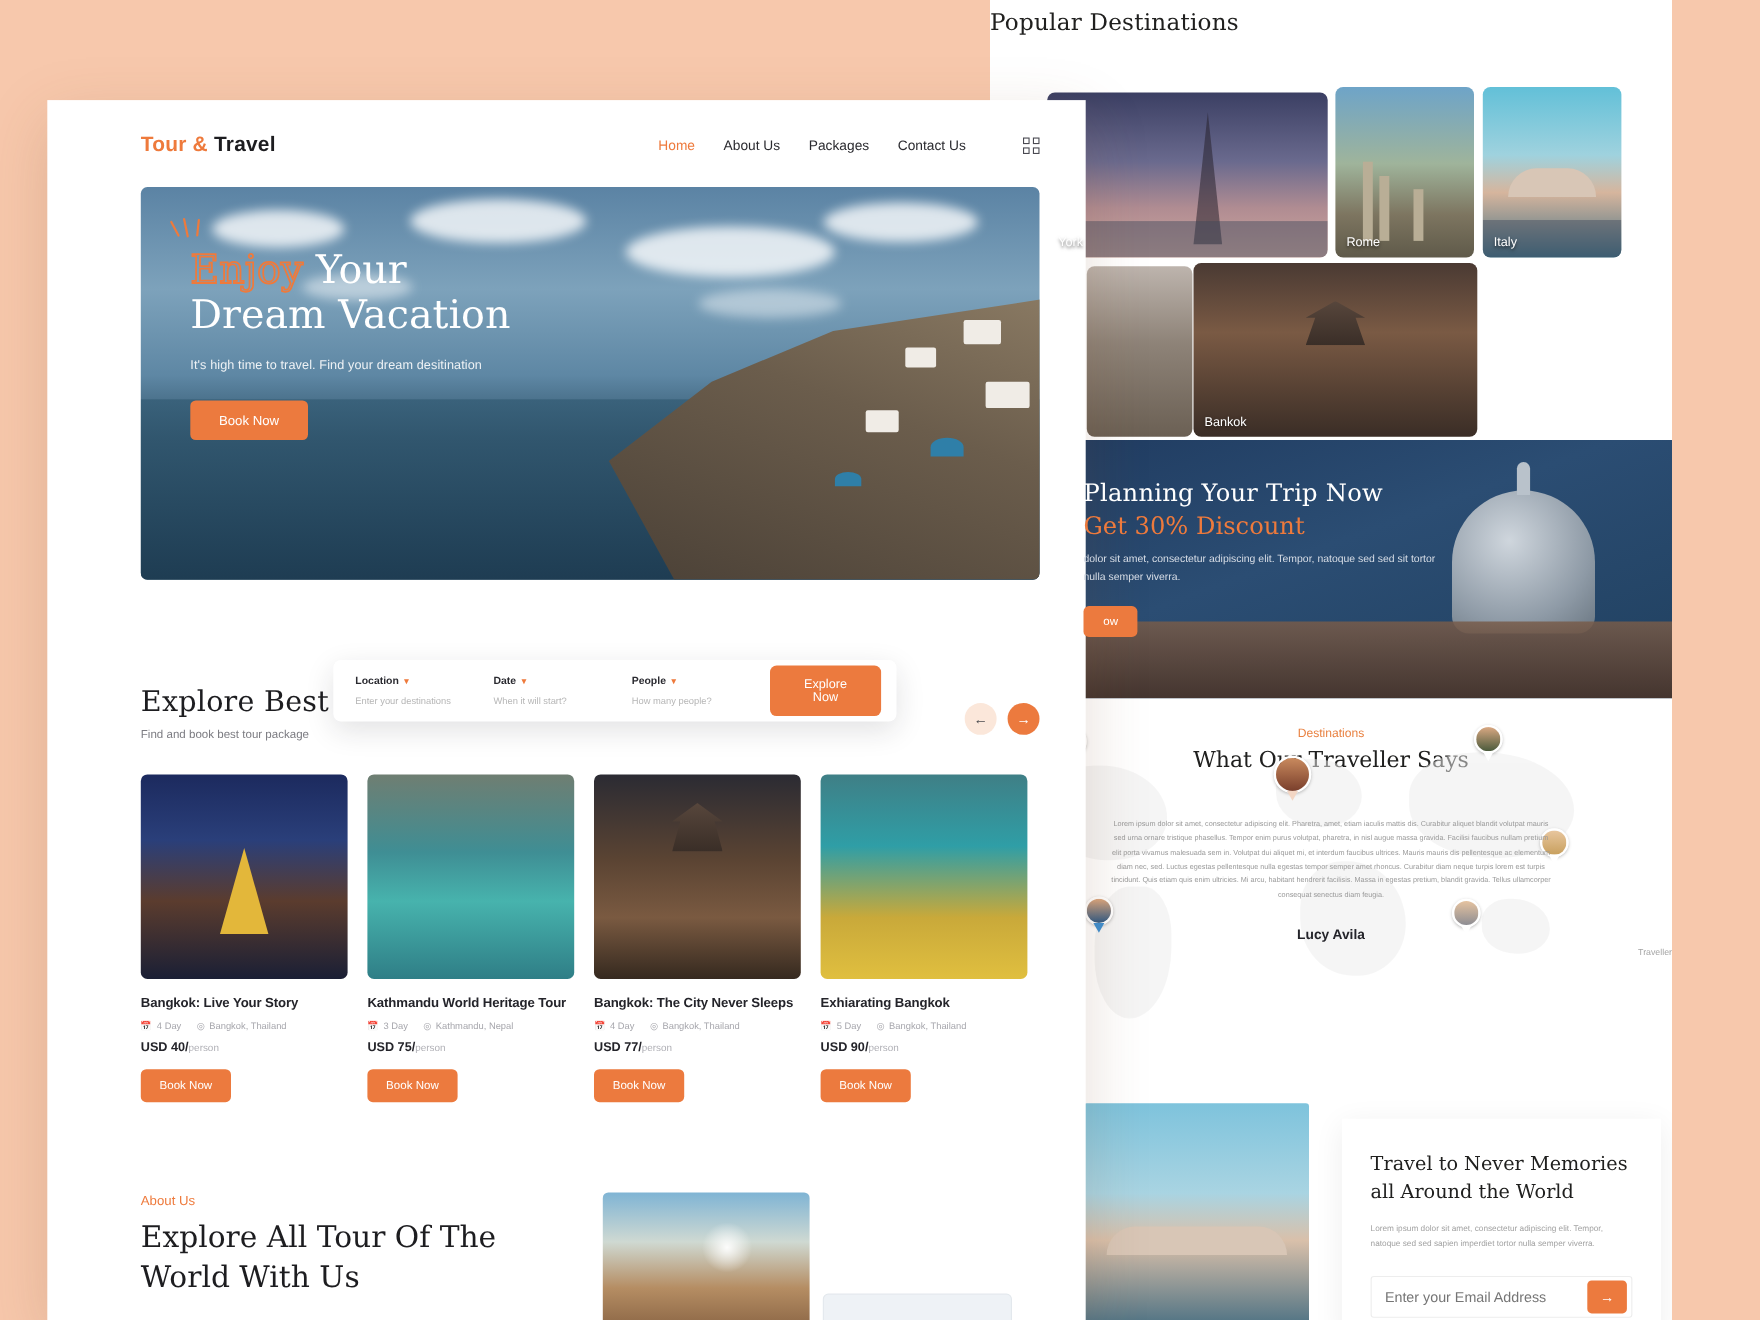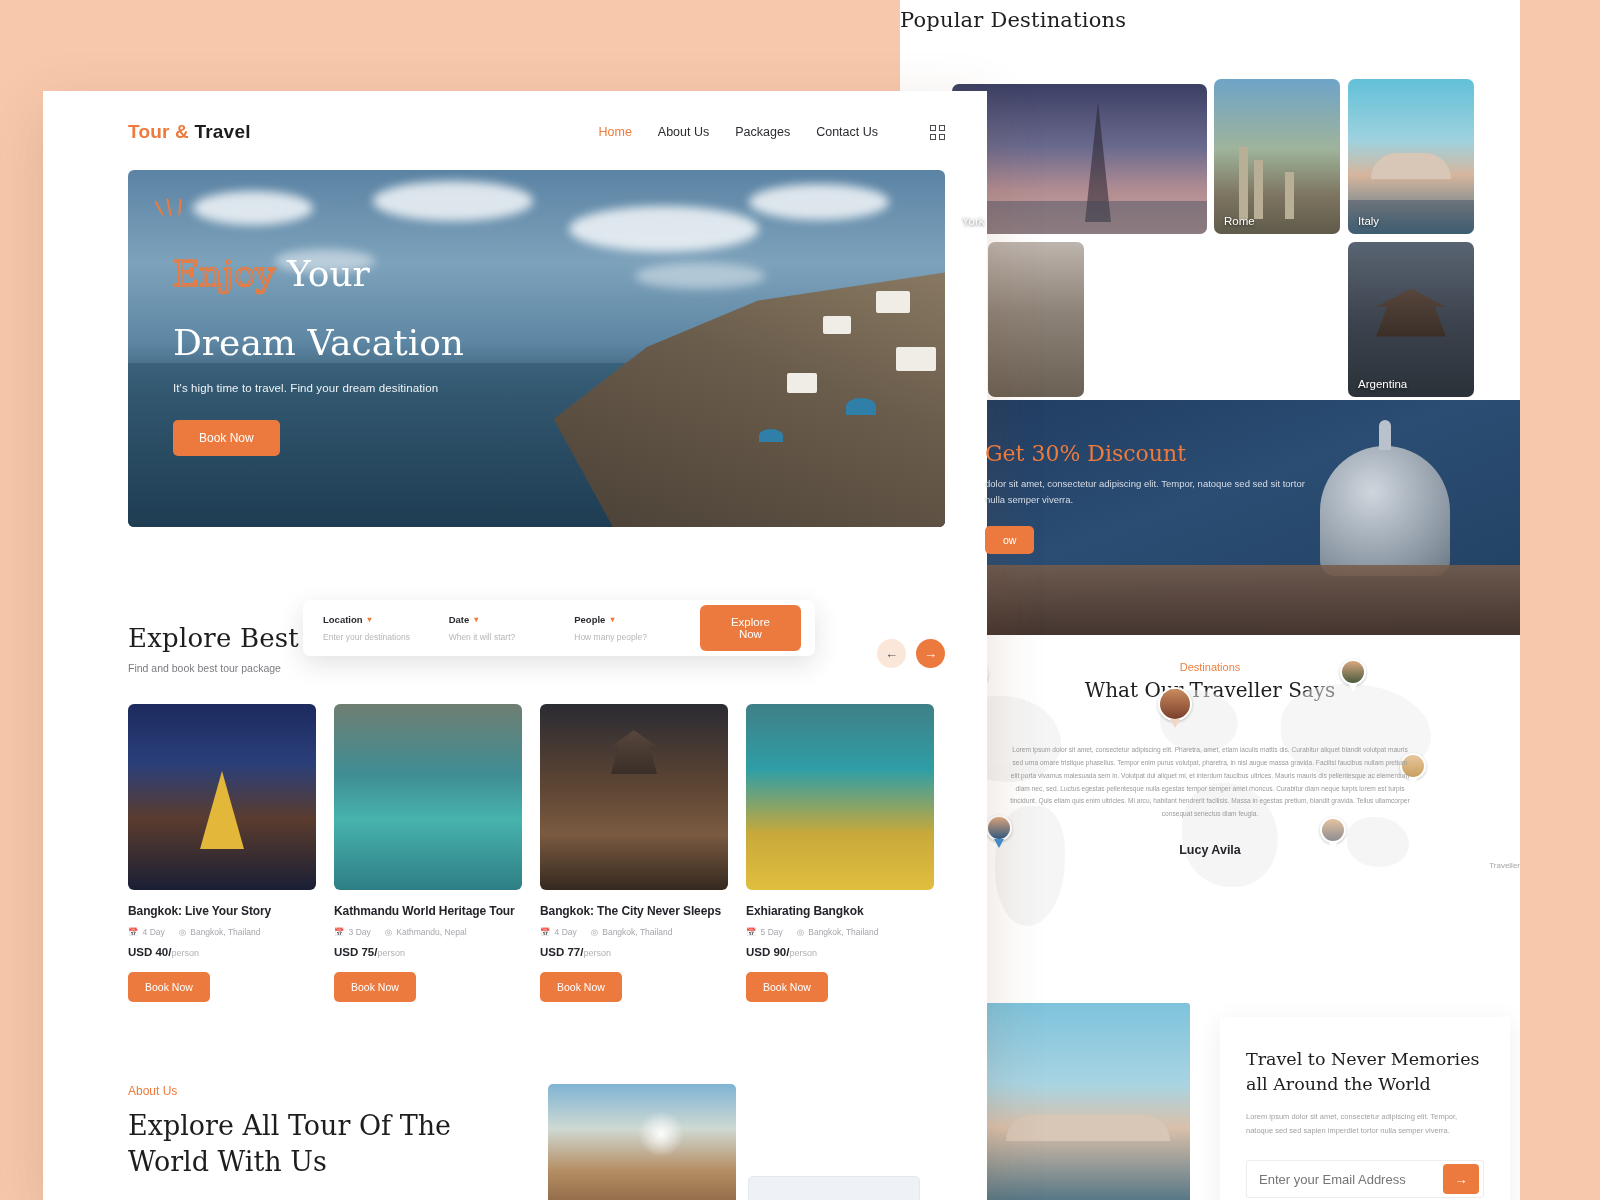--- a/index.html
+++ b/index.html
@@ -126,21 +126,21 @@
   .clouds { position:absolute; inset:0; }
   .cloud { position:absolute; background:rgba(255,255,255,.78); border-radius:50%; filter: blur(5px); }
   .hero-sea { position:absolute; left:0; right:0; bottom:0; height:46%;
     background: linear-gradient(180deg, rgba(55,95,120,.85), rgba(30,60,82,.95)); }
   .hero-cliff { position:absolute; right:-2%; bottom:0; width:52%; height:72%;
     background: linear-gradient(200deg,#8a7a63 0%,#6b5d4c 40%,#4a4036 100%);
     clip-path: polygon(18% 100%, 4% 58%, 26% 30%, 52% 12%, 100% 0, 100% 100%); }
   .whitehouse { position:absolute; background:#f0ece6; border-radius:2px; }
   .blue-dome { position:absolute; background:#2f7fa8; border-radius:50% 50% 0 0; }
   .hero-txt { position:absolute; left:45px; top:55px; z-index:5; }
-  .hero-txt .l1 { font-size: 36px; color:#fff; line-height:1.15;margin-top:28px; }
+  .hero-txt .l1 { font-size: 36px; color:#fff; line-height:1.15; }
   .hero-txt .enjoy { color:transparent; -webkit-text-stroke: 1.6px #ee7a3c; position:relative; }
   .sparks { position:absolute; left:28px; top:28px; width:40px; height:26px; z-index:6; }
   .sparks i { position:absolute; width:2px; background:#ee7a3c; border-radius:2px; }
   .hero-sub { font-size: 11.5px; color:#eef2f5; margin-top: 18px; letter-spacing:.1px; }
   .book-now { margin-top: 26px; background:#ec7a3e; color:#fff; border:none;
     padding: 11px 26px; border-radius:5px; font-size:12px; font-family:"Liberation Sans",sans-serif; }
 
   .searchbar { position:absolute; left:260px; top:509px; width:512px; height:56px;
     background:#fff; border-radius:7px; box-shadow: 0 8px 26px rgba(30,30,40,.13);
     display:flex; align-items:center; padding: 0 14px 0 20px; z-index: 9; }
@@ -212,30 +212,31 @@
       <div class="cap">Rome</div>
     </div>
     <div class="dest sky-c" style="left:448px;top:25px;width:126px;height:155px;">
       <div class="bridge"></div>
       <div class="water"></div>
       <div class="cap">Italy</div>
     </div>
     <div class="dest sky-d" style="left:88px;top:188px;width:96px;height:155px;">
       <div class="cap"></div>
     </div>
-    <div class="dest sky-f" style="left:448px;top:188px;width:126px;height:155px;">
-      <div class="pagoda" style="top:30%;width:70px;height:48px;"></div>
-      <div class="cap">Argentina</div>
+    <div class="dest sky-e" style="left:185px;top:185px;width:258px;height:158px;">
+      <div class="pagoda"></div>
+      <div class="cap">Bankok</div>
     </div>
   </div>
 
   <div class="rp-banner">
     <div class="dome"></div>
     <div class="banner-city"></div>
     <div class="rp-banner-txt">
+      <h2 class="serif">Planning Your Trip Now</h2>
       <h3 class="serif">Get 30% Discount</h3>
       <p>dolor sit amet, consectetur adipiscing elit. Tempor, natoque sed sed sit tortor nulla semper viverra.</p>
       <button class="rp-banner-btn">ow</button>
     </div>
   </div>
 
   <div class="rp-testi">
     <div class="worldmap">
       <div class="landmass" style="left:2%;top:14%;width:110px;height:86px;"></div>
       <div class="landmass" style="left:10%;top:52%;width:70px;height:120px;border-radius:50% 40% 60% 50%;"></div>

